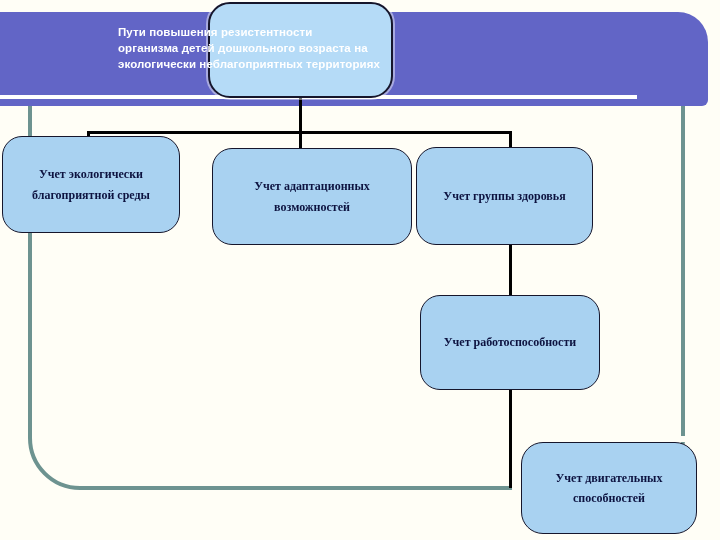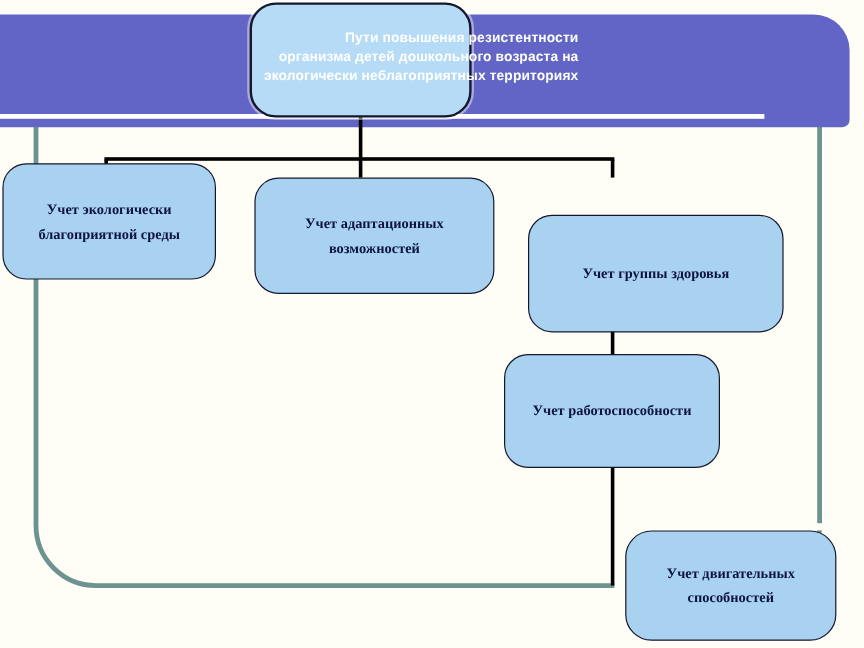--- a/index.html
+++ b/index.html
@@ -43,35 +43,35 @@
     border:1.5px solid var(--node-border,#16162c);
     border-radius:20px;
     display:flex;align-items:center;justify-content:center;
     text-align:center;padding:4px 8px;
     font-weight:bold;font-size:12px;line-height:1.7;
     color:var(--node-text,#0d1340);
     white-space:pre-line;
   }
   #node-eco{left:2px;top:136px;width:178px;height:97px;}
   #node-adapt{left:212px;top:148px;width:200px;height:97px;}
-  #node-health{left:440px;top:147px;width:213px;height:98px;margin-top:32px;}
+  #node-health{left:416px;top:147px;width:177px;height:98px;}
   #node-work{left:420px;top:295px;width:180px;height:95px;text-align:right;}
   #node-motor{left:521px;top:442px;width:176px;height:92px;border-radius:22px;}
   
   #title-box{
     position:absolute;left:208px;top:2px;width:185px;height:96px;
     box-sizing:border-box;z-index:6;
     background:var(--title-box-fill,#b5dbf7);
     border:2px solid var(--node-border,#16162c);
     border-radius:22px;
     box-shadow:0 0 0 2px rgba(255,255,255,0.45);
   }
   #slide-title{
     position:absolute;left:118px;top:24px;width:364px;z-index:7;
-    text-align:right;color:var(--title-text,#ffffff);
+    text-align:left;color:var(--title-text,#ffffff);
     font-family:"Liberation Sans",sans-serif;
     font-weight:bold;font-size:11.5px;line-height:16px;
     letter-spacing:0.1px;white-space:pre-line;
   }
 </style>
 </head>
 <body>
 
 <div class="slide">
 

